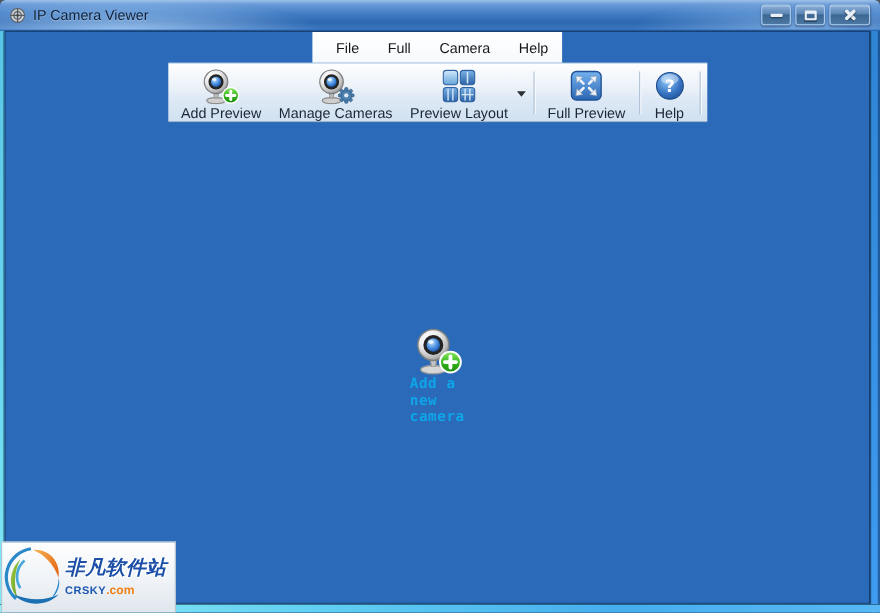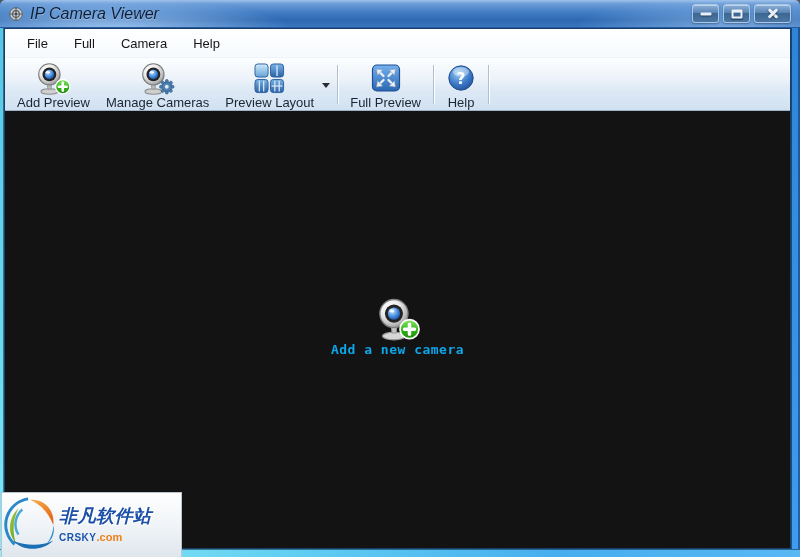--- a/index.html
+++ b/index.html
@@ -17,21 +17,21 @@
     position:absolute; top:0; left:0; right:0; height:28px;
     background:
       radial-gradient(ellipse 260px 46px at 110px 30px, rgba(190,222,255,.75), rgba(190,222,255,0) 70%),
       radial-gradient(ellipse 220px 40px at 730px 26px, rgba(170,210,250,.55), rgba(170,210,250,0) 70%),
       linear-gradient(180deg,#9ec2ea 0%, #6b9cd8 14%, #3f7bc3 48%, #2e68b0 75%, #3a76c0 100%);
     border-radius:5px 5px 0 0;
     border-bottom:1px solid #255a9e;
     display:flex; align-items:center; padding-left:8px;
   }
   .title-icon { width:16px; height:16px; margin-right:6px; flex:0 0 auto; }
-  .title-text { font-size:16px; color:#0d1f38; text-shadow:0 1px 1px rgba(255,255,255,.35);font-style:italic; }
+  .title-text { font-size:13px; color:#0d1f38; text-shadow:0 1px 1px rgba(255,255,255,.35); }
 
   .win-controls { position:absolute; top:4px; right:9px; display:flex; gap:4px; }
   .win-btn {
     width:27px; height:19px; border:1px solid #a9c9ea; border-radius:3px;
     background:linear-gradient(180deg,#8cb0d8 0%, #5a85b5 45%, #3c6793 50%, #4b77a2 100%);
     box-shadow: inset 0 1px 0 rgba(255,255,255,.45), 0 1px 2px rgba(0,0,30,.35);
     position:relative; cursor:default;
   }
   .win-btn.close { width:37px; }
   .glyph-min { position:absolute; left:50%; top:50%; transform:translate(-50%,-50%);
@@ -54,20 +54,21 @@
     box-shadow: inset 1px 0 0 rgba(0,20,40,.55), inset -2px 0 0 rgba(10,40,90,.5); }
   .border-bottom{ position:absolute; bottom:0; left:0; right:0; height:8px;
     background:linear-gradient(90deg,#90eef4 0%,#62d0f2 35%,#46aeee 70%,#57b8f4 100%);
     box-shadow: inset 0 1px 0 rgba(0,20,40,.5); }
 
   
   .body {
     position:absolute; top:28px; left:4px; right:9px; bottom:8px;
     display:flex; flex-direction:column; overflow:hidden;
     border:1px solid rgba(10,25,45,.55);
+    align-items:center;
   }
 
   .menubar {
     height:28px; flex:0 0 28px;
     background:linear-gradient(180deg,#ffffff,#f6fafd);
     display:flex; align-items:center; padding-left:9px;
   }
   .menu-item { font-size:13px; color:#161616; padding:5px 13px; cursor:default; }
 
   .toolbar {
@@ -86,21 +87,21 @@
   .tb-sep { width:1px; background:#aebfd4; box-shadow:1px 0 0 #ffffff; margin:5px 4px 6px 4px; }
 
   .main { flex:1 1 auto; background:#131313; position:relative; }
   .empty-state { position:absolute; left:0; right:0; top:186px;
     display:flex; flex-direction:column; align-items:center; gap:1px; cursor:pointer; }
   .empty-label { font-family:"DejaVu Sans Mono", monospace; font-weight:bold;
     font-size:13px; letter-spacing:.5px; color:#0ea5e9; }
 
   
   .watermark {
-    position:absolute; left:2px; bottom:0; width:179px; height:64px; z-index:9;
+    position:absolute; left:2px; bottom:0; width:157px; height:64px; z-index:9;
     background:linear-gradient(180deg,#fefefe 0%,#eff3f7 55%,#dfe6ec 100%);
     box-shadow:0 0 0 1px #b9c4cf;
     display:flex; align-items:center; overflow:hidden;
   }
   .wm-logo { width:58px; height:58px; flex:0 0 auto; margin-left:1px; }
   .wm-text { display:flex; flex-direction:column; line-height:1; margin-left:-2px; }
   .wm-name { font-size:18px; font-weight:bold; font-style:italic; color:#1b4fa8;
     letter-spacing:.5px; white-space:nowrap;
     text-shadow:1px 1px 0 #fff,-1px -1px 0 #fff,1px -1px 0 #fff,-1px 1px 0 #fff; }
   .wm-domain { margin-top:3px; white-space:nowrap; }

